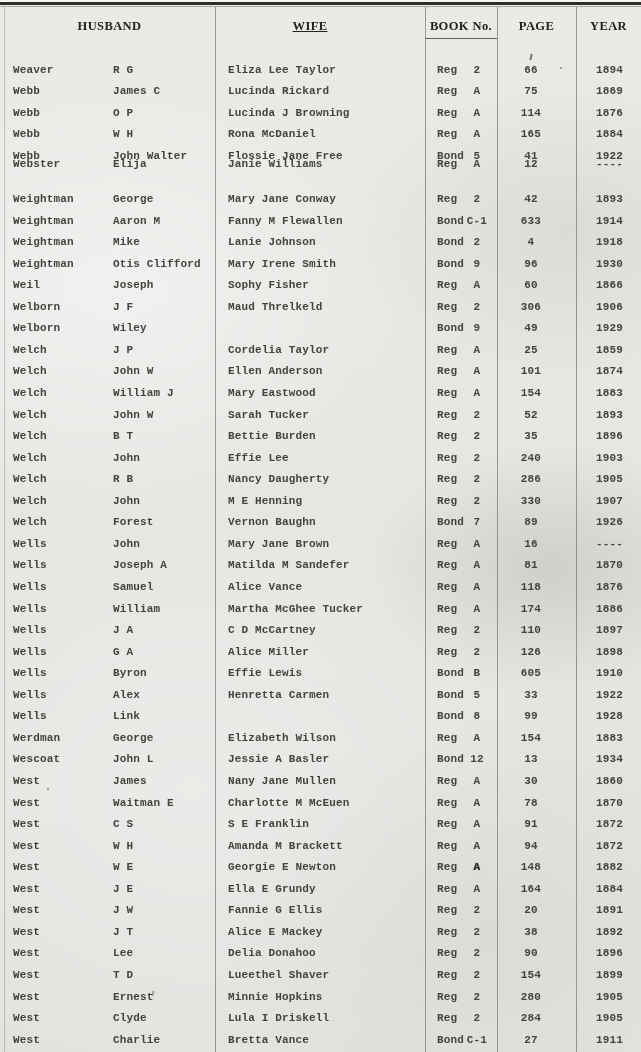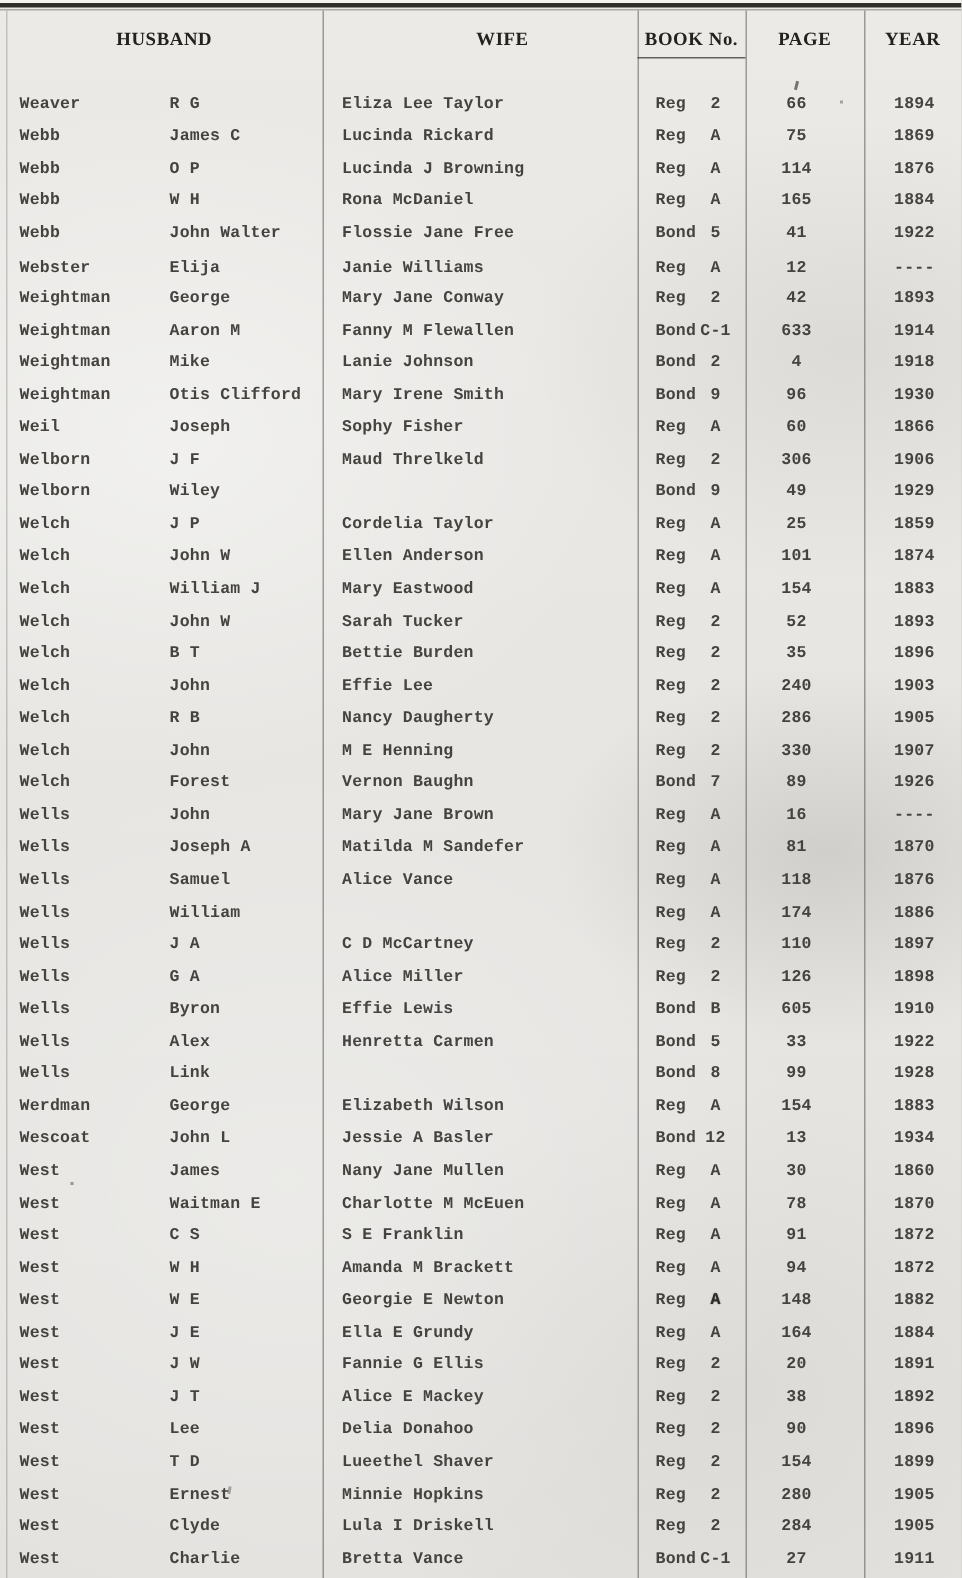--- a/index.html
+++ b/index.html
@@ -50,21 +50,21 @@
   <div class="tophair"></div>
 
   <div class="vline faint" style="left:4px;"></div>
   <div class="vline" style="left:215px;"></div>
   <div class="vline" style="left:425px;"></div>
   <div class="vline" style="left:497px;"></div>
   <div class="vline" style="left:576px;"></div>
   <div class="bookno-underline"></div>
 
   <div class="hdr" style="left:4px;width:211px;">HUSBAND</div>
-  <div class="hdr" style="left:230px;width:210px;">WIFE</div>
+  <div class="hdr" style="left:205px;width:210px;text-decoration:underline;">WIFE</div>
   <div class="hdr" style="left:425px;width:72px;">BOOK No.</div>
   <div class="hdr" style="left:497px;width:79px;">PAGE</div>
   <div class="hdr" style="left:576px;width:65px;">YEAR</div>
 
   <div>
       <div class="row" style="top: 59.7px;">
       <span class="c-surname">Weaver</span>
       <span class="c-given">R G</span>
       <span class="c-wife">Eliza Lee Taylor</span>
       <span class="c-booktype">Reg</span>
@@ -101,21 +101,21 @@
     </div>
       <div class="row" style="top: 145.924px;">
       <span class="c-surname">Webb</span>
       <span class="c-given">John Walter</span>
       <span class="c-wife">Flossie Jane Free</span>
       <span class="c-booktype">Bond</span>
       <span class="c-bookno">5</span>
       <span class="c-page">41</span>
       <span class="c-year">1922</span>
     </div>
-      <div class="row" style="top: 169px;">
+      <div class="row" style="top: 154px;">
       <span class="c-surname">Webster</span>
       <span class="c-given">Elija</span>
       <span class="c-wife">Janie Williams</span>
       <span class="c-booktype">Reg</span>
       <span class="c-bookno">A</span>
       <span class="c-page">12</span>
       <span class="c-year">----</span>
     </div>
       <div class="row" style="top: 189.036px;">
       <span class="c-surname">Weightman</span>
@@ -283,20 +283,21 @@
       <span class="c-given">Samuel</span>
       <span class="c-wife">Alice Vance</span>
       <span class="c-booktype">Reg</span>
       <span class="c-bookno">A</span>
       <span class="c-page">118</span>
       <span class="c-year">1876</span>
     </div>
       <div class="row" style="top: 598.6px;">
       <span class="c-surname">Wells</span>
       <span class="c-given">William</span>
+      <span class="c-wife">Martha McGhee Tucker</span>
       <span class="c-booktype">Reg</span>
       <span class="c-bookno">A</span>
       <span class="c-page">174</span>
       <span class="c-year">1886</span>
     </div>
       <div class="row" style="top: 620.156px;">
       <span class="c-surname">Wells</span>
       <span class="c-given">J A</span>
       <span class="c-wife">C D McCartney</span>
       <span class="c-booktype">Reg</span>

